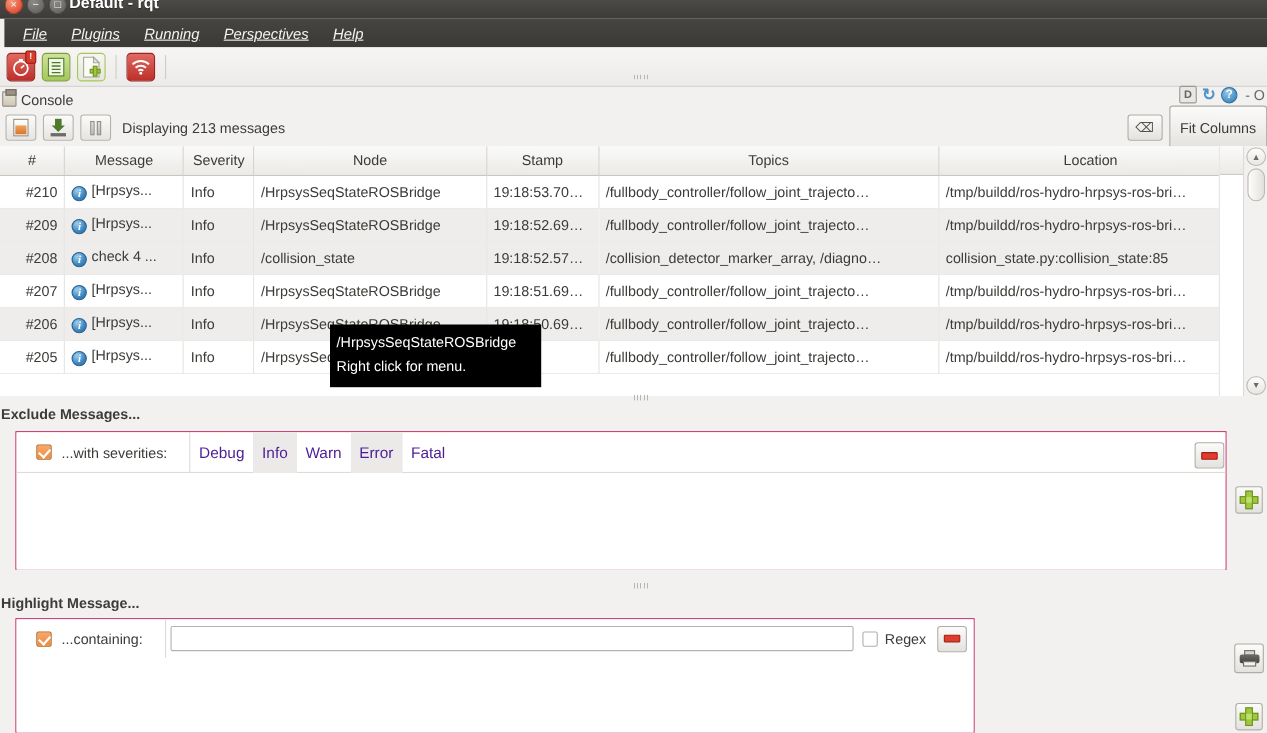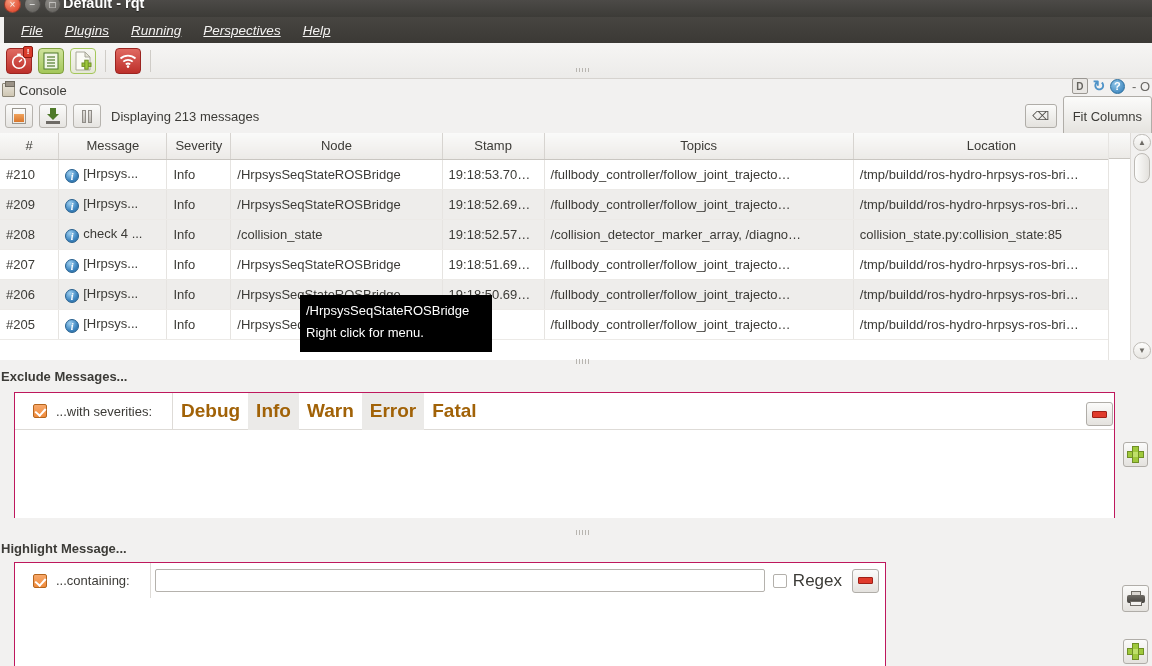--- a/index.html
+++ b/index.html
@@ -164,21 +164,21 @@
     font-weight: normal; font-size: 13px; color:#3c3b37;
     height: 26px; padding: 0 4px; text-align:center;
   }
   table.msgs td{
     border-right: 1px solid #e6e4e1;
     border-bottom: 1px solid #eceae7;
     height: 30px; padding: 0 6px; font-size: 13px;
     white-space: nowrap; overflow: hidden; color:#3c3b37;
   }
   tr.alt td{ background:#eeedeb; }
-  td.num{ text-align:left; }
+  td.num{ text-align:right; }
   td.sev{ color:#2b2bd4; }
   .infoicon{
     display:inline-block; width:14px;height:14px;border-radius:50%;
     background: radial-gradient(circle at 35% 28%, #9fd0f0 0%, #3d85c0 60%, #2a6b9e 100%);
     border:1px solid #2a628f;
     color:#ffffff; font-size:10px; font-weight:bold; font-style:italic;
     line-height:13px; text-align:center; vertical-align:-2px; margin-right:4px;
     font-family:"Liberation Serif", serif;
   }
   .scrollcol{ position:absolute; right:22px; top:0; width:22px; height:227px;
@@ -239,21 +239,21 @@
   }
   .chk::after{
     content:""; position:absolute; left:3px; top:1px; width:5px; height:8px;
     border:solid #ffffff; border-width:0 2px 2px 0; transform:rotate(42deg);
   }
   .chk.empty{ background:#ffffff; border:1px solid #b3b0ab; }
   .chk.empty::after{ display:none; }
   .sevcells{ display:flex; align-items:center; height:37px; }
   .sevcell{
     padding:0 8px; height:37px; display:flex; align-items:center;
-    font-size:19px; color:#a16207;font-weight:bold;
+    font-size:14px; color:#4c1d95;
   }
   .sevcell.on{ background:#ebeae8; }
   .emptybody{ background:#ffffff; }
 
   .minusbtn{
     position:absolute; width:27px; height:24px; border-radius:3px;
     background:linear-gradient(to bottom,#fbfbfa,#e4e2de);
     border:1px solid #b0ada8; display:flex;align-items:center;justify-content:center;
   }
   .minusbtn i{ width:15px;height:7px;background:#e03b2c;border:1px solid #9e2017;
@@ -271,21 +271,21 @@
     content:""; position:absolute; left:6px; top:6px; width:5px; height:5px;
     background:#bfe06a;
   }
 
   
   .hlrow{ display:flex; align-items:center; height:35px; background:#ffffff; }
   .hlinput{
     height:23px; background:#ffffff; border:1px solid #b5b2ad; border-radius:2px;
     flex:1; margin:0 4px; font-size:13px; padding:0 5px; color:#3c3b37;
   }
-  .regexlabel{ font-size:17px; color:#3c3b37; margin-left:6px; }
+  .regexlabel{ font-size:13px; color:#3c3b37; margin-left:6px; }
 
   .printbtn{
     position:absolute; width:27px;height:27px;border-radius:3px;
     background:linear-gradient(to bottom,#fbfbfa,#e4e2de);
     border:1px solid #b0ada8; display:flex;align-items:center;justify-content:center;
   }
   .printglyph{ position:relative; width:18px; height:15px; }
   .printglyph .body{ position:absolute; left:0; top:4px; width:18px;height:8px;
       background:linear-gradient(to bottom,#6f6c66,#44423e); border-radius:2px;}
   .printglyph .top{ position:absolute; left:4px; top:0; width:10px;height:5px;

